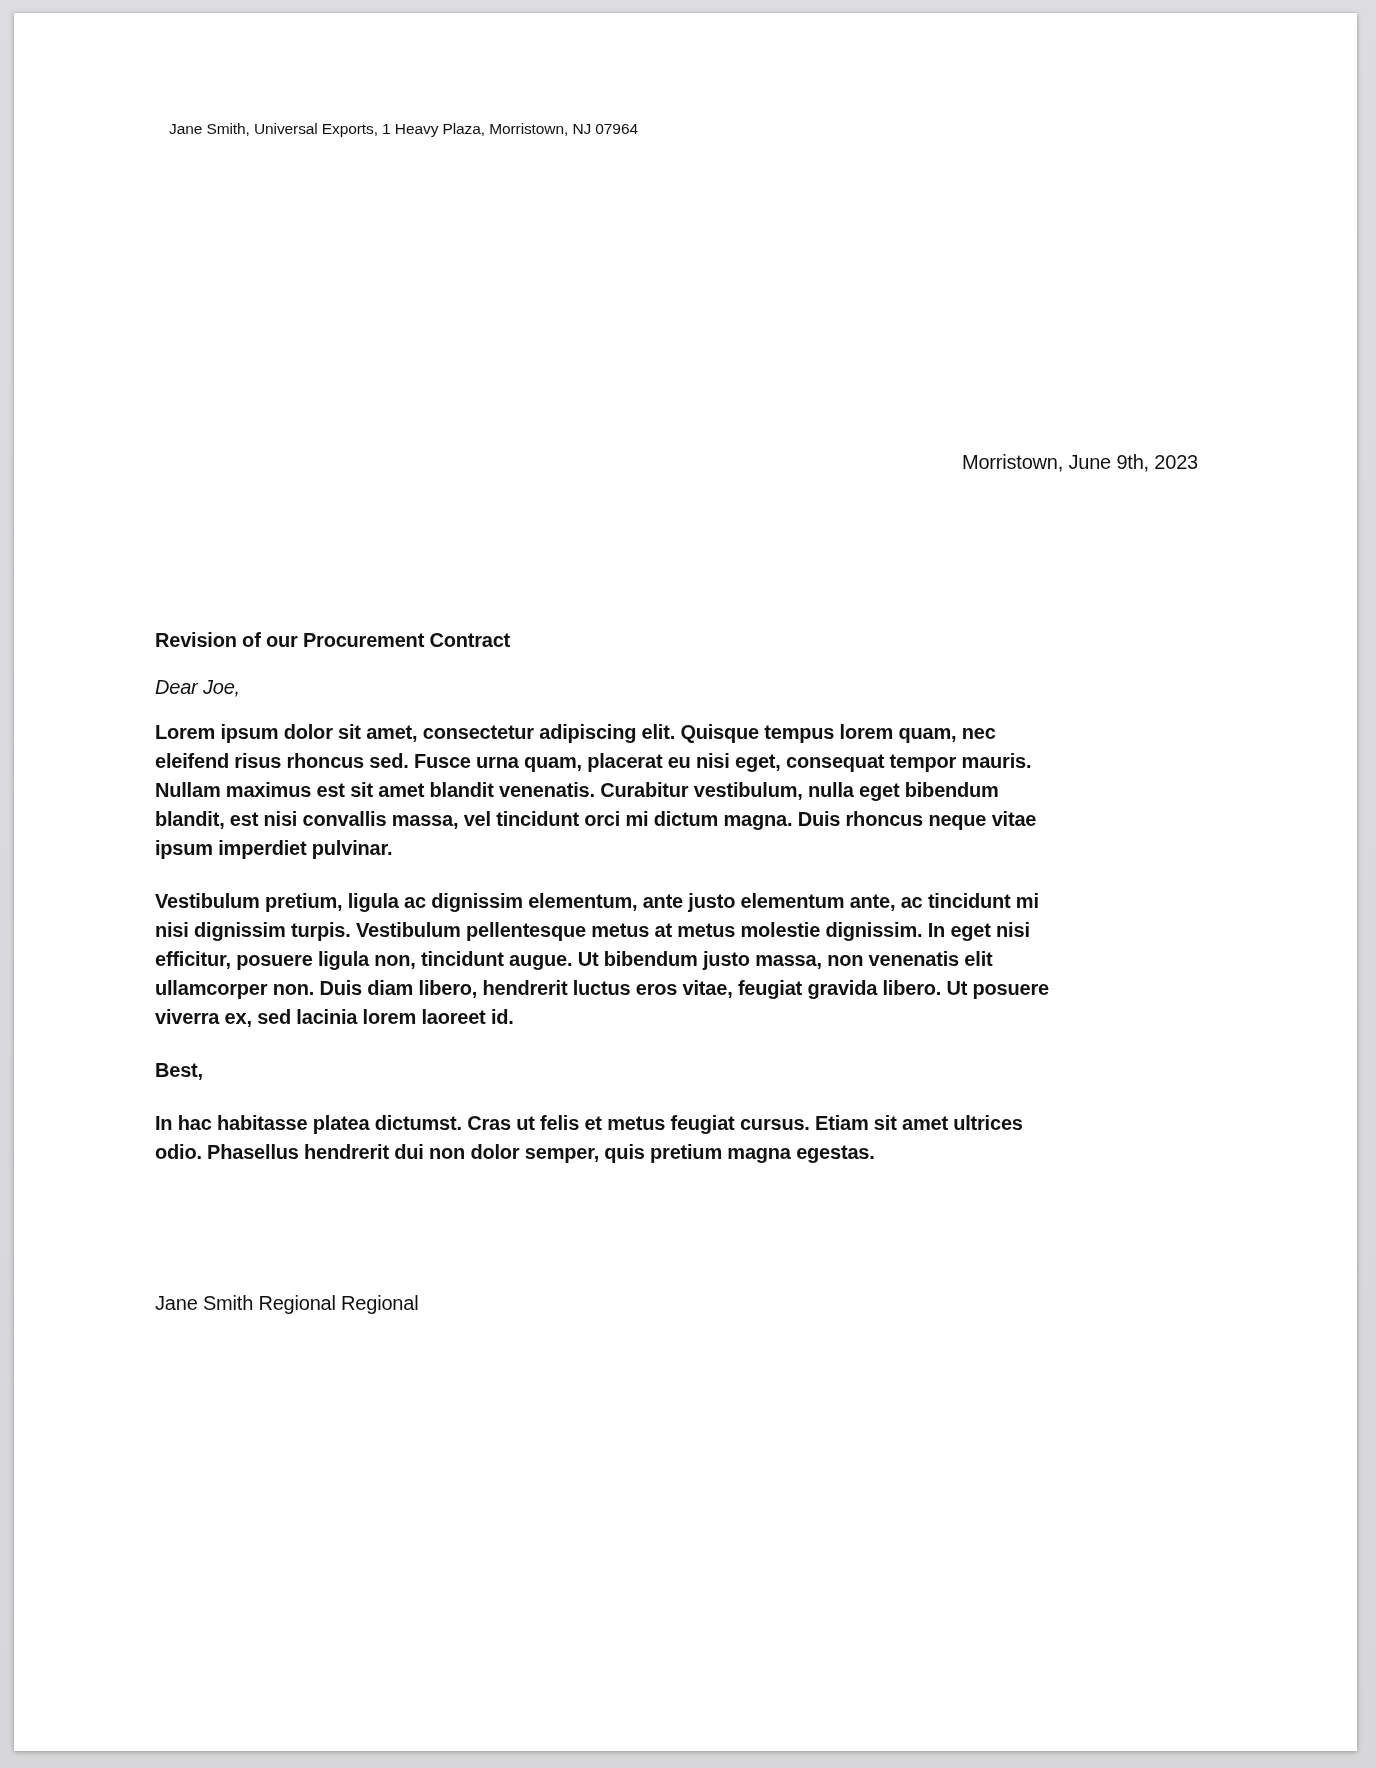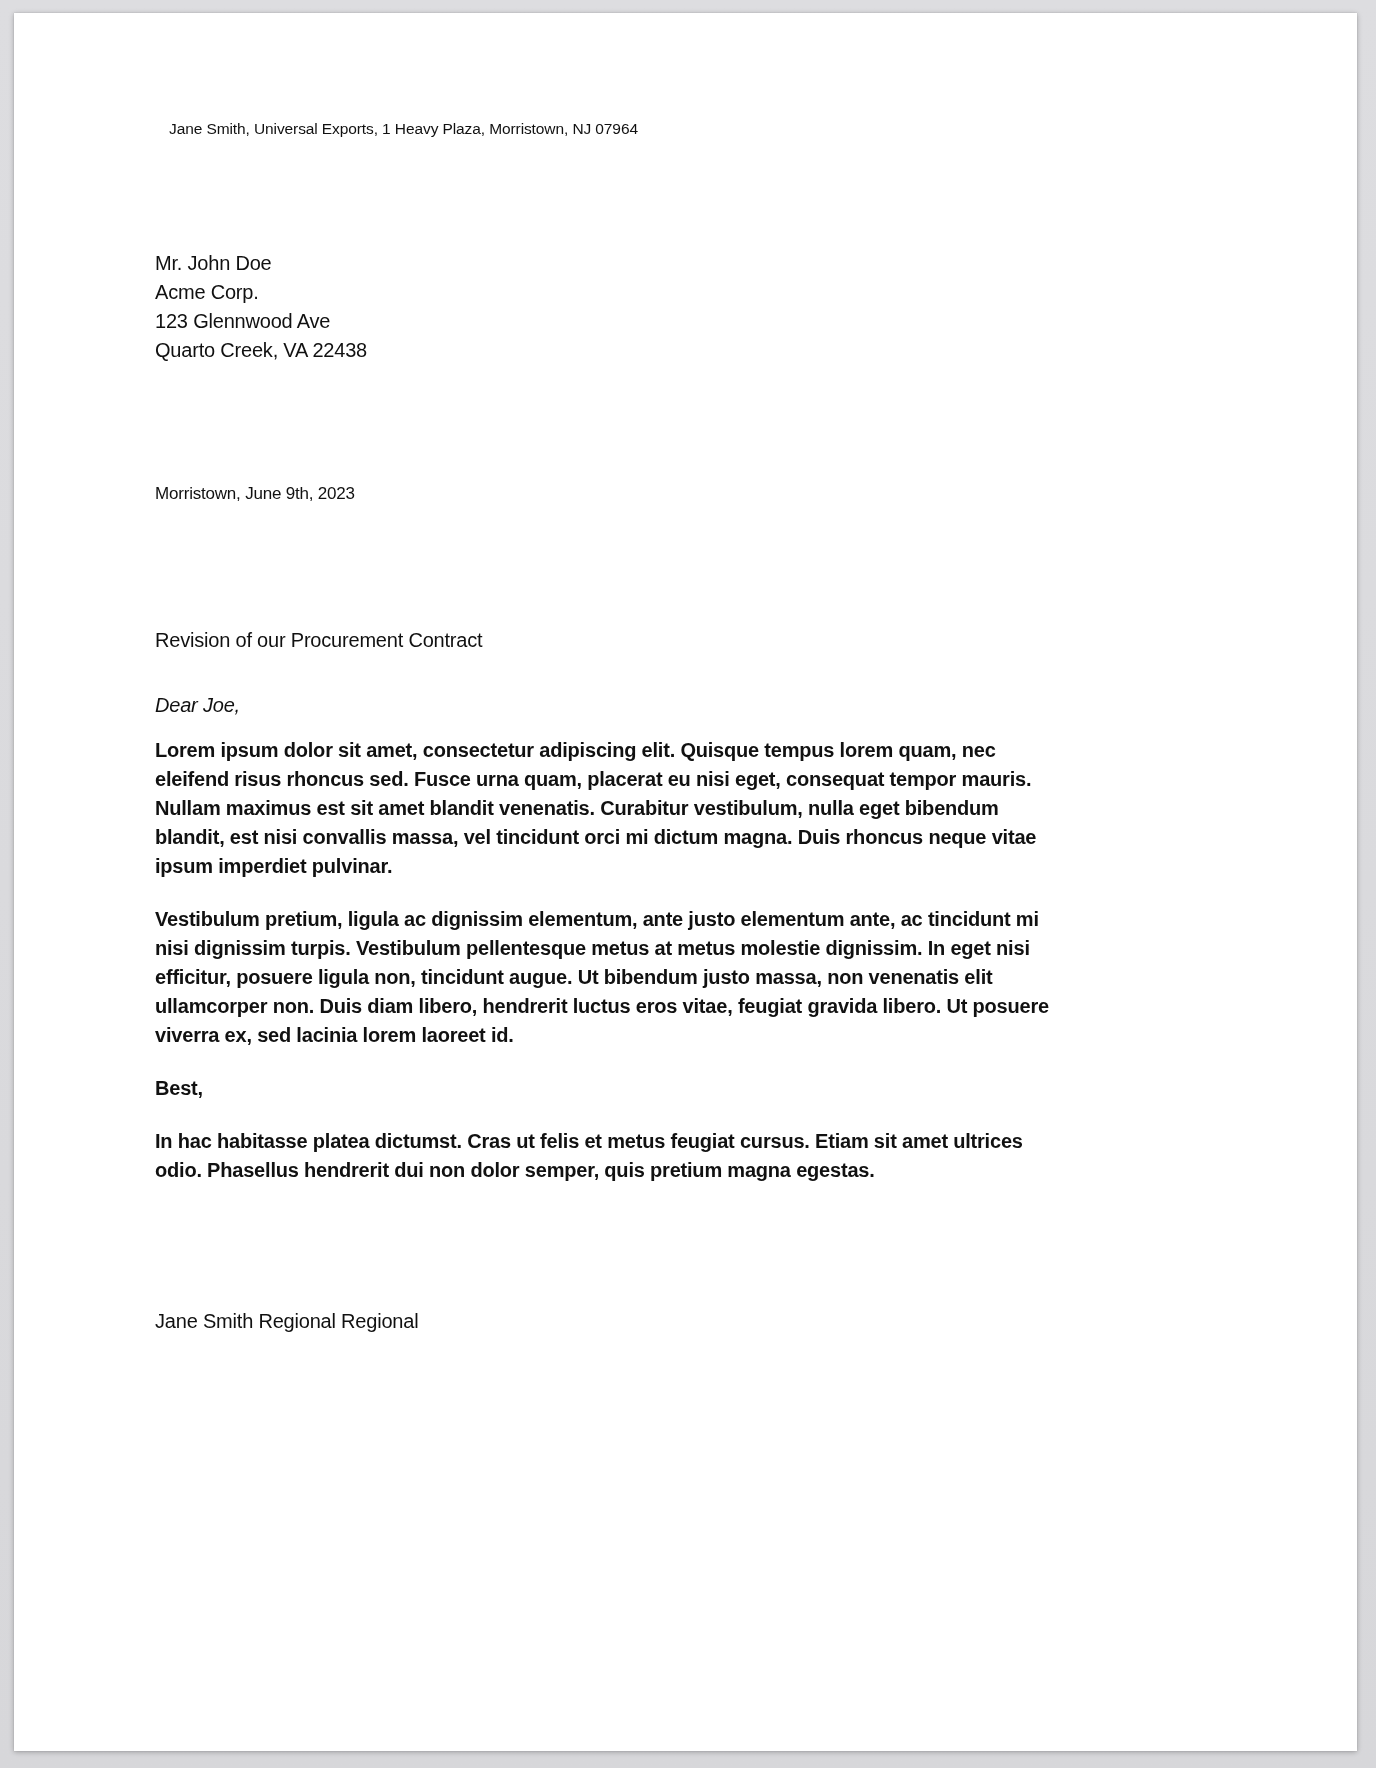--- a/index.html
+++ b/index.html
@@ -39,38 +39,38 @@
     position: absolute;
     left: 141px;
     top: 236px;
     font-size: 20px;
     line-height: 29px;
     letter-spacing: -0.2px;
   }
   .date-row {
     position: absolute;
     left: 141px;
-    top: 471px;
+    top: 438px;
     width: 1043px;
-    text-align: left;
-    font-size: 17px;
+    text-align: right;
+    font-size: 20px;
     letter-spacing: -0.2px;
   }
   .letter-body {
     position: absolute;
     left: 141px;
     top: 613px;
     width: 910px;
     font-size: 20px;
     line-height: 29px;
     letter-spacing: -0.2px;
   }
   .subject-line {
-    font-weight: normal;
-    margin-bottom: 36px;
+    font-weight: bold;
+    margin-bottom: 18px;
   }
   .salutation {
     margin-bottom: 16px;
     font-style: italic;
   }
   .letter-body p.body-par {
     margin: 0 0 24px 0;
     font-weight: bold;
   }
   .closing {
@@ -84,26 +84,20 @@
   }
 </style>
 </head>
 <body>
 
 <div class="canvas">
   <div class="page">
 
     <div class="sender-line">Jane Smith, Universal Exports, 1 Heavy Plaza, Morristown, NJ 07964</div>
 
-    <div class="recipient-block">
-      <div>Mr. John Doe</div>
-      <div>Acme Corp.</div>
-      <div>123 Glennwood Ave</div>
-      <div>Quarto Creek, VA 22438</div>
-    </div>
 
     <div class="date-row">
       <span>Morristown, June 9th, 2023</span>
     </div>
 
     <div class="letter-body">
       <p class="subject-line">Revision of our Procurement Contract</p>
 
       <p class="salutation">Dear Joe,</p>
 

